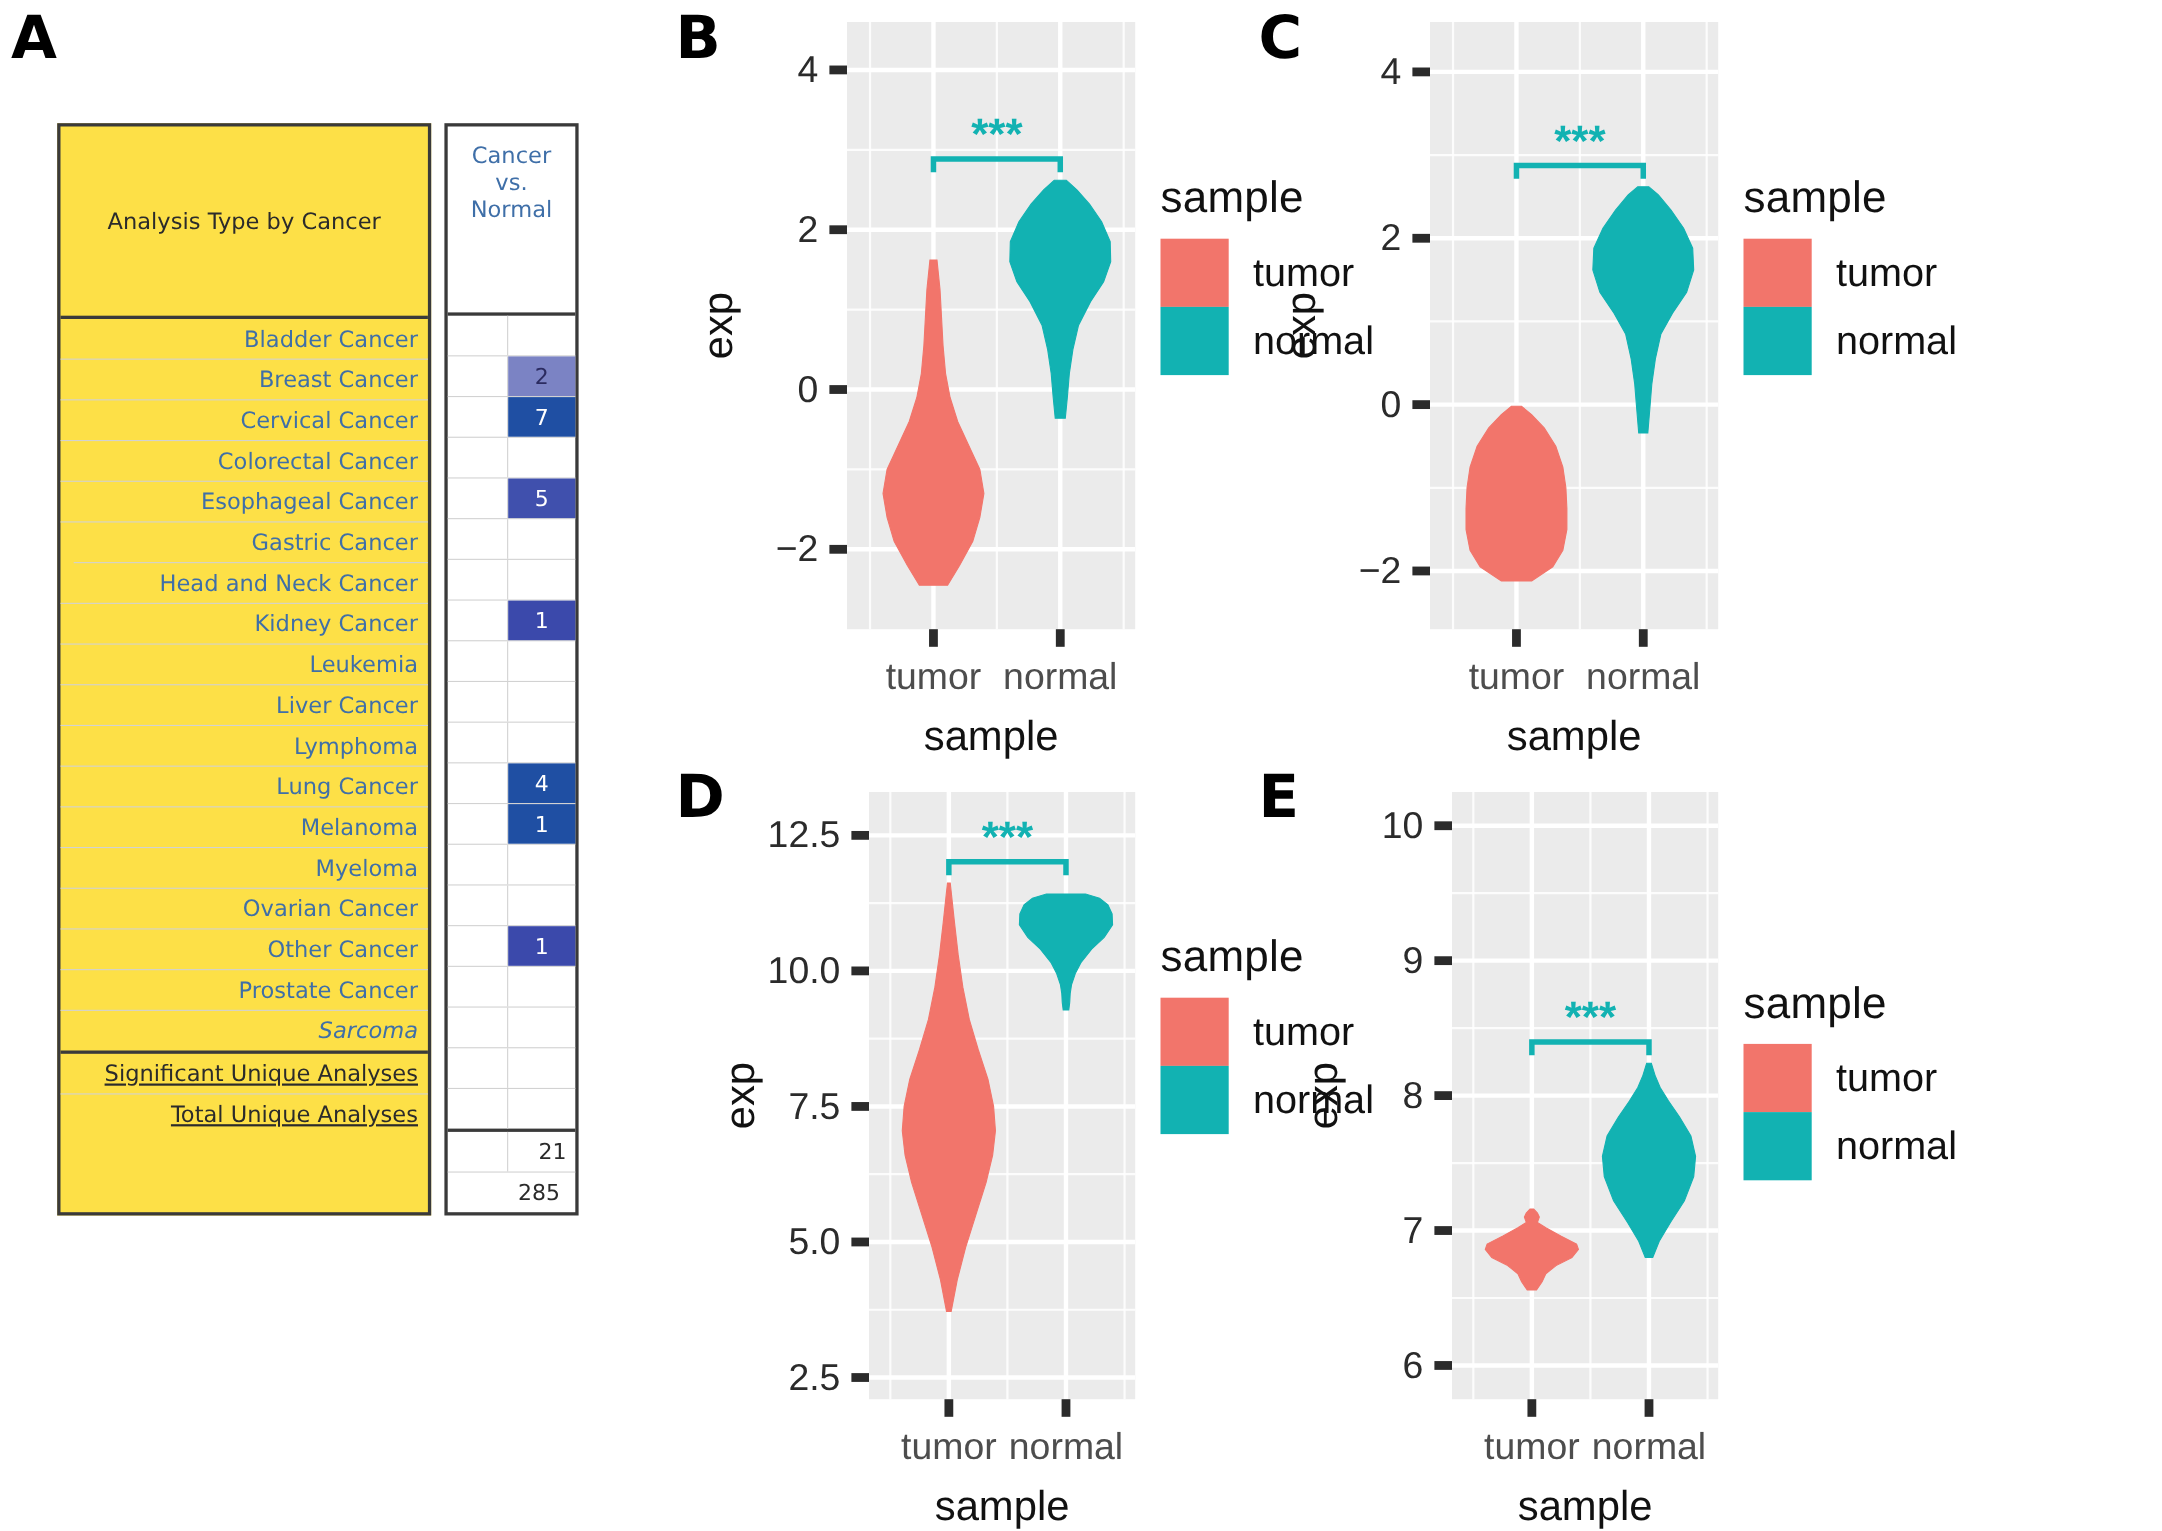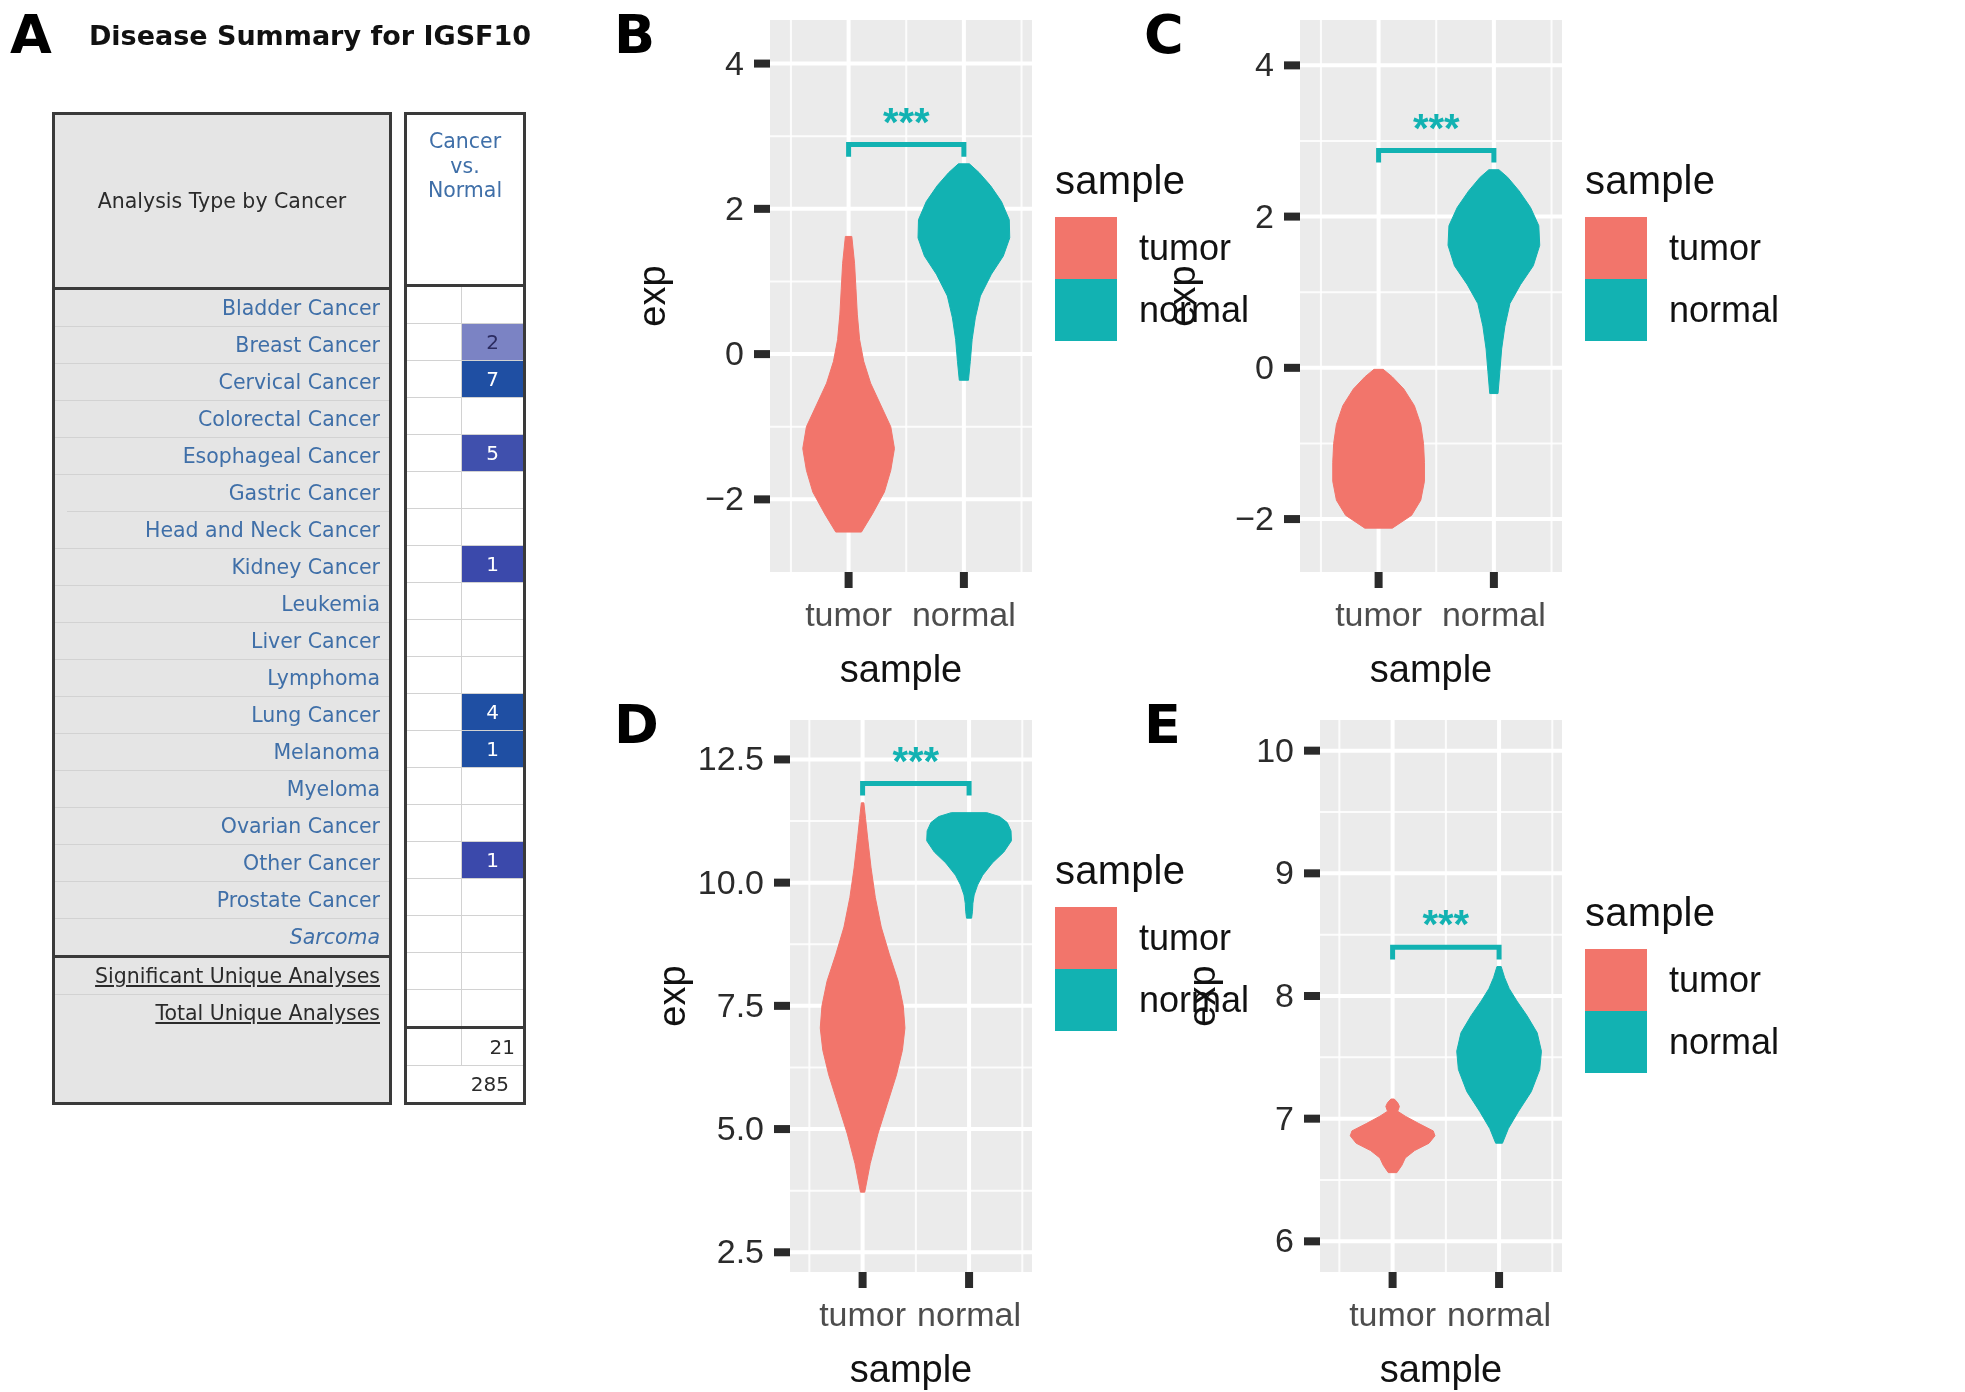--- a/index.html
+++ b/index.html
@@ -41,24 +41,23 @@
   .legend-sw{width:62px;height:62px;}
   .legend-labels{display:flex;flex-direction:column;margin-left:22px;}
   .legend-lab{height:62px;line-height:62px;font-family:"Liberation Sans",sans-serif;
     font-size:36px;color:#111;white-space:nowrap;}
 </style>
 </head>
 <body>
 
 <div id="panelA">
   <div class="panel-letter" style="left:10px;top:8px;">A</div>
-  <div class="a-title">Disease Summary for IGSF10</div>
   <div class="tbl-wrap">
       <div style="display: flex;">
-        <div style="width: 340px; border: 3px solid rgb(58, 58, 58); background: #e5e5e5; box-sizing: border-box;">
+        <div style="width: 340px; border: 3px solid rgb(58, 58, 58); background: #fde047; box-sizing: border-box;">
           <div style="height:172px;display:flex;align-items:center;justify-content:center;border-bottom:3px solid #3a3a3a;font-family:'DejaVu Sans',sans-serif;font-size:20.5px;color:#2b2b2b;">Analysis Type by Cancer</div>
           <div class="cellA" style="display:flex;align-items:center;justify-content:flex-end;">Bladder Cancer</div>
           <div class="cellA" style="display:flex;align-items:center;justify-content:flex-end;">Breast Cancer</div>
           <div class="cellA" style="display:flex;align-items:center;justify-content:flex-end;">Cervical Cancer</div>
           <div class="cellA" style="display:flex;align-items:center;justify-content:flex-end;">Colorectal Cancer</div>
           <div class="cellA" style="display:flex;align-items:center;justify-content:flex-end;">Esophageal Cancer</div>
           <div class="cellA" style="display:flex;align-items:center;justify-content:flex-end;margin-left:12px;">Gastric Cancer</div>
           <div class="cellA" style="display:flex;align-items:center;justify-content:flex-end;">Head and Neck Cancer</div>
           <div class="cellA" style="display:flex;align-items:center;justify-content:flex-end;">Kidney Cancer</div>
           <div class="cellA" style="display:flex;align-items:center;justify-content:flex-end;">Leukemia</div>

